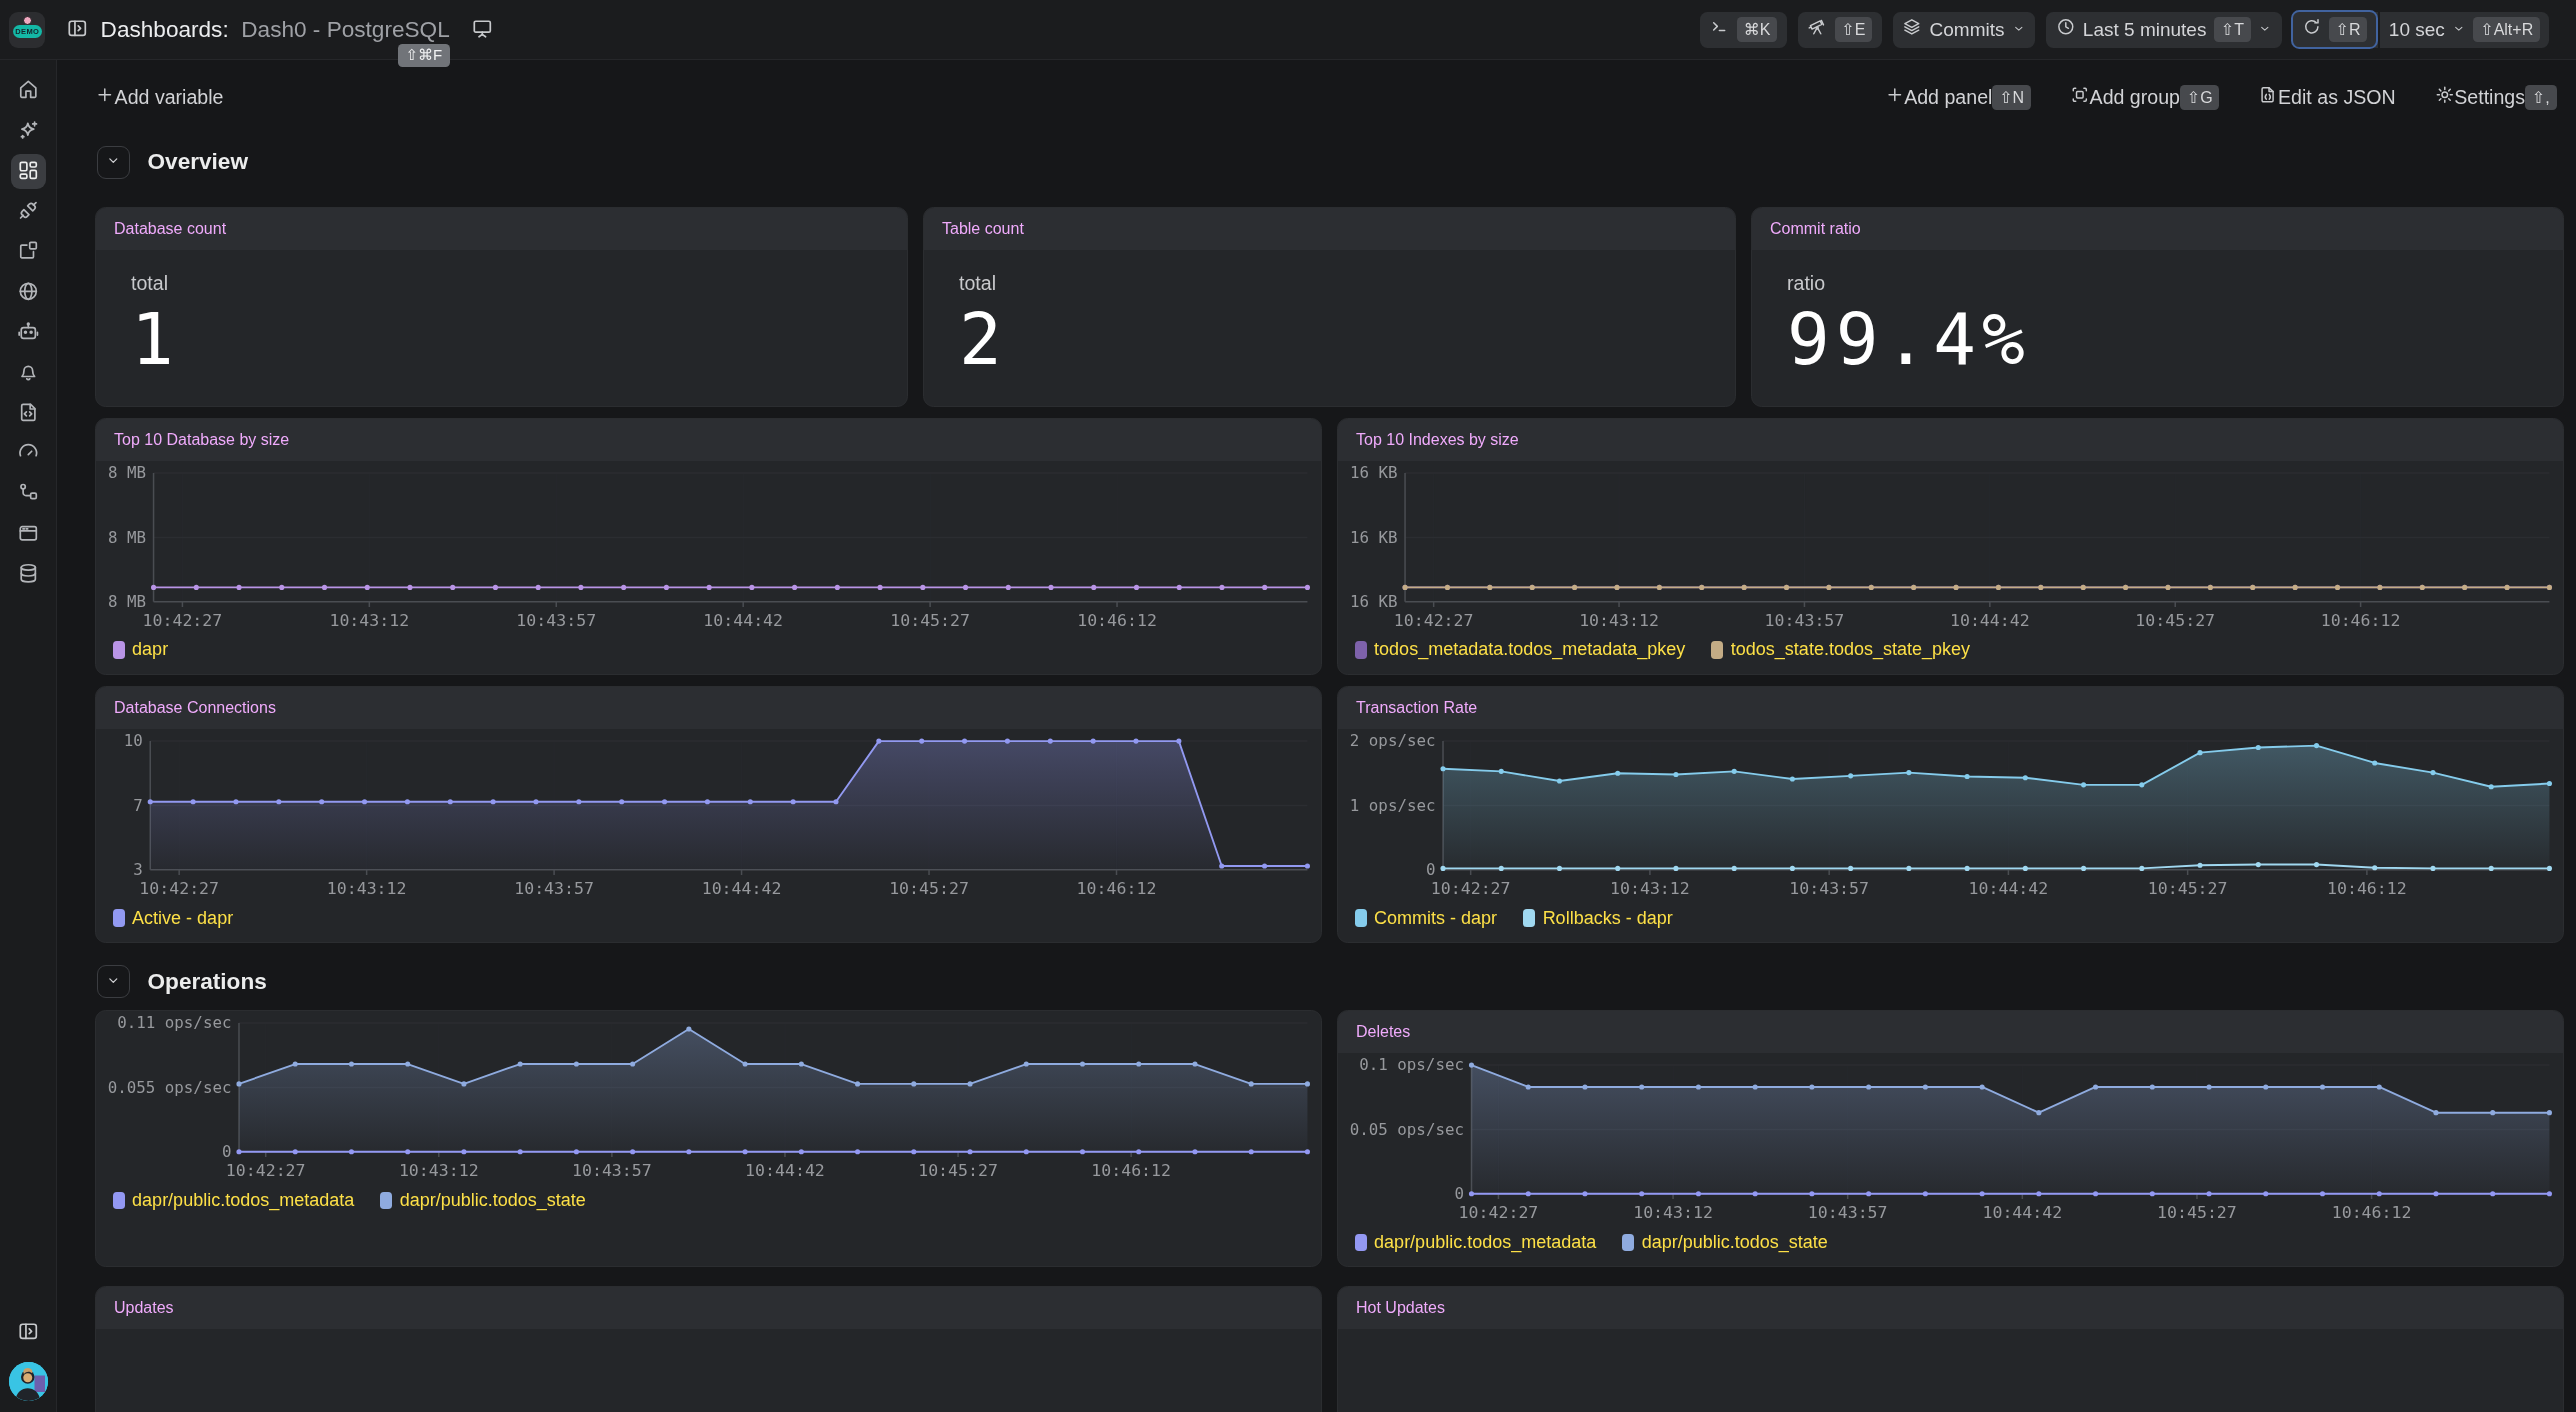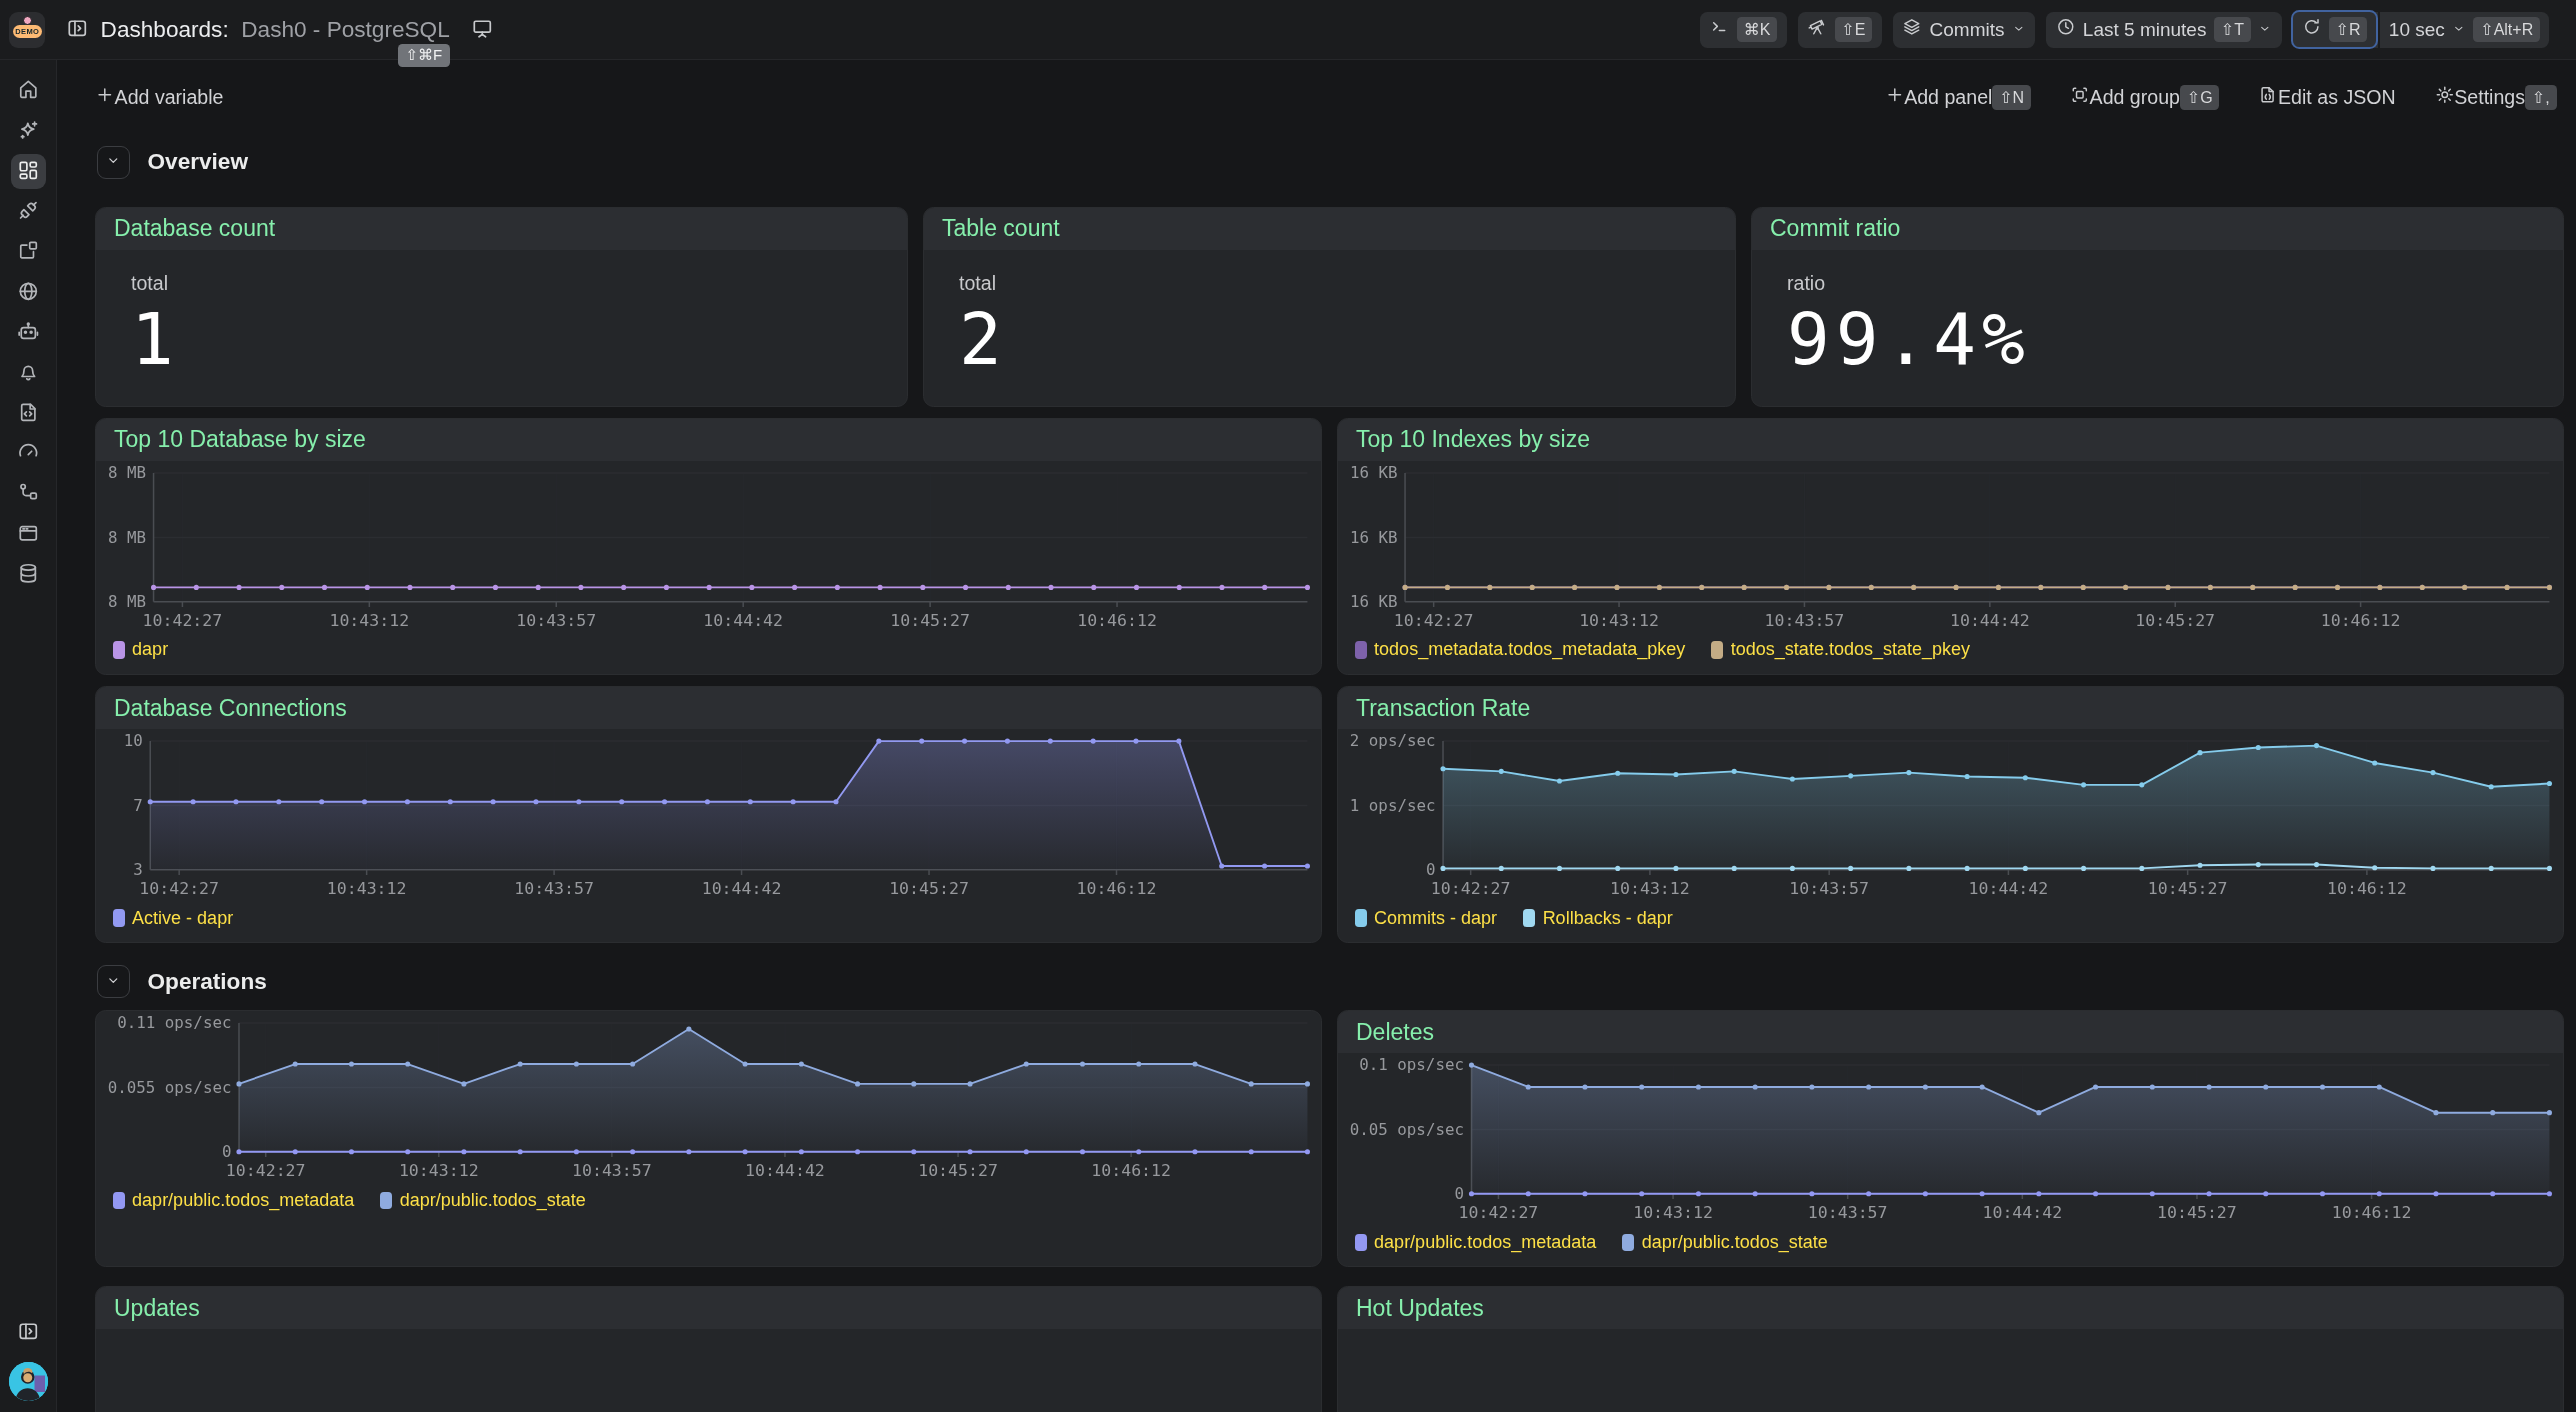--- a/index.html
+++ b/index.html
@@ -9,21 +9,21 @@
 
   
   .topbar { position:absolute; left:0; top:0; width:2576px; height:60px;
             background:#1b1c1e; border-bottom:0.8px solid #26272a;
             display:flex; align-items:center; z-index:5; }
   .logo { width:36px; height:36px; margin-left:9px; border-radius:9px;
           background:#2c2d30; position:relative; flex:0 0 auto; cursor:pointer; }
   .logo-dot { position:absolute; left:14.3px; top:4.5px; width:9px; height:9px;
               border-radius:50%; background:#f0a8c0; border:1.5px solid #1b1c1e; }
   .logo-pill { position:absolute; left:3.8px; top:13.6px; width:29px; height:13px;
-               border-radius:6.8px; background:#fdba74; color:#14252b; font-size:7.5px;
+               border-radius:6.8px; background:#14b8a6; color:#14252b; font-size:7.5px;
                font-weight:bold; text-align:center; line-height:13px; letter-spacing:0.4px; }
   .tb-iconbtn { background:none; border:none; color:#c7c9cc; margin-left:21px;
                 cursor:pointer; display:flex; align-items:center; }
   .tb-title { margin-left:12px; font-size:22.6px; color:#ecedef; white-space:nowrap; }
   .tb-title .namepart { color:#9fa1a6; }
   .tooltip-badge { position:absolute; left:398px; top:44px; background:#717479;
                    color:#f2f3f4; font-size:15px; padding:2.3px 7.5px; border-radius:4.5px;
                    z-index:9; }
   .tb-right { margin-left:auto; display:flex; align-items:center; gap:10.6px;
               padding-right:27px; }
@@ -73,21 +73,21 @@
 
   .row { display:grid; gap:15px; }
   .row.stats { grid-template-columns:repeat(3,1fr); margin-top:27px; }
   .row.charts { grid-template-columns:repeat(2,1fr); margin-top:11.3px; }
   .row.partial { grid-template-columns:repeat(2,1fr); margin-top:19px; }
 
   .panel { background:#242629; border:0.8px solid #2b2d30; border-radius:10.6px;
            overflow:hidden; }
   .panel-head { height:42px; background:#2c2e32; display:flex; align-items:center;
                 padding:0 18px; }
-  .panel-title { font-size:23px; color:#86efac; font-weight:500; }
+  .panel-title { font-size:16px; color:#f0abfc; font-weight:500; }
   .stat-panel { height:200px; }
   .stat-body { padding:22.6px 0 0 35px; }
   .stat-label { font-size:19.6px; color:#c8c9cc; }
   .stat-value { margin-top:3px; font-size:71px; color:#ffffff; letter-spacing:6px; }
   .chart-panel { height:257px; }
   .chart-panel.cut { height:151px; }
   .legend { display:flex; align-items:center; gap:26px; padding:4.5px 0 0 16.6px; }
   .legend-item { display:flex; align-items:center; gap:7.5px; cursor:pointer; }
   .legend-chip { width:12px; height:17.4px; border-radius:3.8px; }
   .legend-label { font-size:18px; color:#fde047; }

